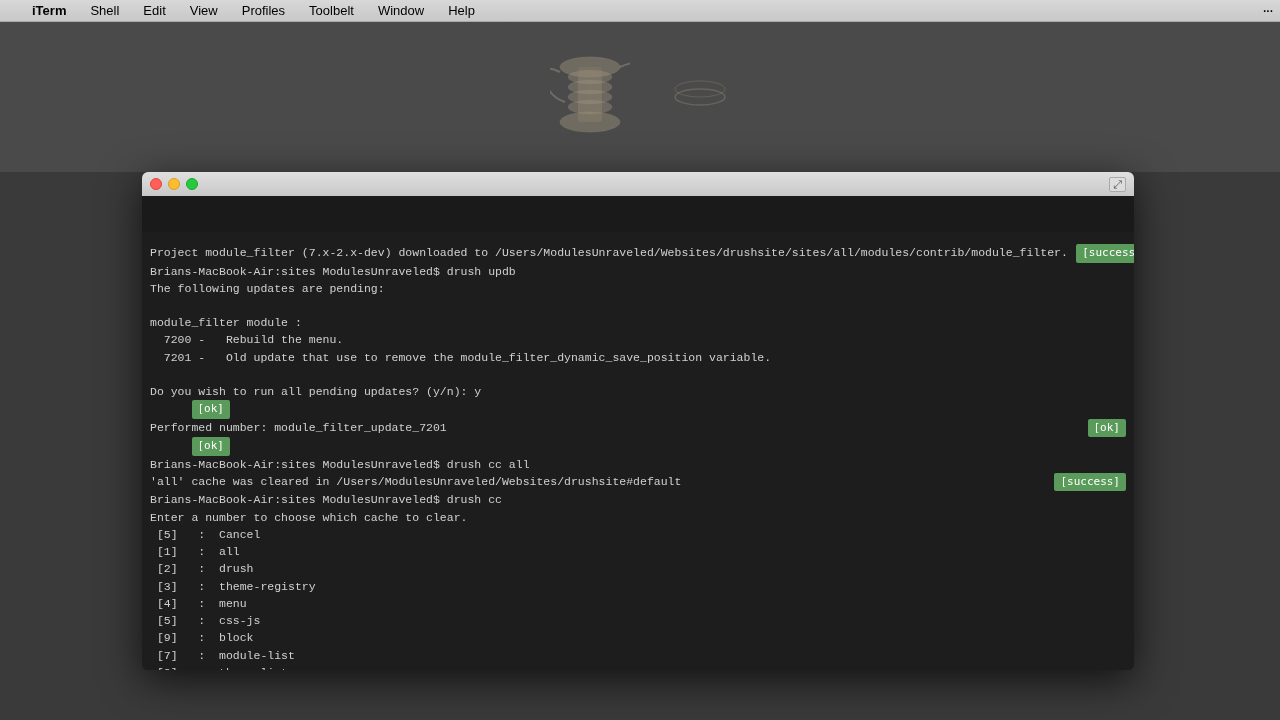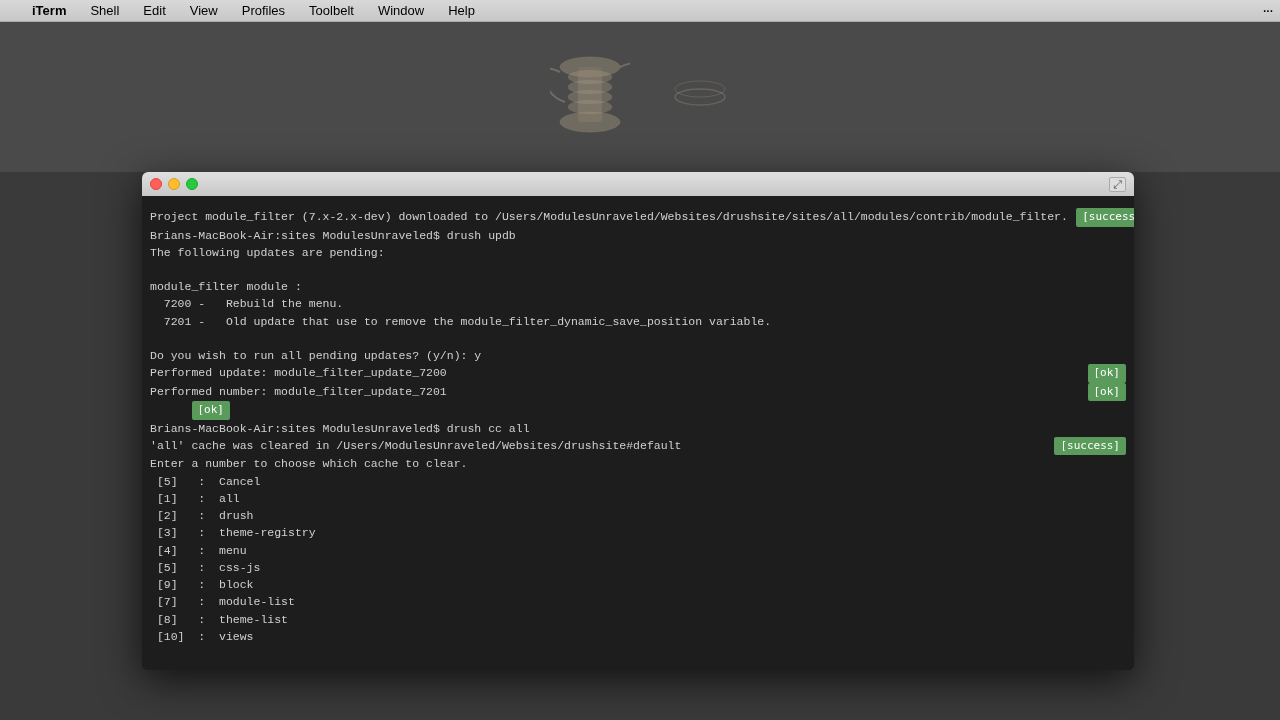--- a/index.html
+++ b/index.html
@@ -127,20 +127,21 @@
     #terminal-content {
       width: 100%;
       height: calc(100% - 24px);
       background: rgba(30, 30, 30, 0.95);
       color: #d0d0d0;
       font-family: 'Menlo', 'Monaco', 'Courier New', monospace;
       font-size: 11.5px;
       line-height: 1.5;
       padding: 12px 8px;
       overflow: hidden;
+      margin-top: 36px;
     }
 
     .term-line { white-space: pre; }
     .term-row {
       display: flex;
       justify-content: space-between;
       align-items: flex-start;
     }
     .term-text { flex: 1; }
     .term-badge-area { min-width: 80px; text-align: right; }
@@ -224,38 +225,40 @@
           <span class="term-text term-line">  7200 -   Rebuild the menu.</span>
         </div>
         <div class="term-row">
           <span class="term-text term-line">  7201 -   Old update that use to remove the module_filter_dynamic_save_position variable.</span>
         </div>
         <div class="empty-line"></div>
         <div class="term-row">
           <span class="term-text term-line">Do you wish to run all pending updates? (y/n): y</span>
         </div>
         <div class="term-row">
-          <span class="term-text term-line">Performed update: module_filter_update_7200</span>
           <span class="term-badge-area"><span style="background: rgb(90, 154, 90); color: rgb(255, 255, 255); padding: 1px 6px; border-radius: 2px; font-size: 11px; font-family: Menlo, Monaco, monospace; display: inline-block;">[ok]</span></span>
         </div>
         <div class="term-row">
           <span class="term-text term-line">Performed number: module_filter_update_7201</span>
           <span class="term-badge-area"><span style="background: rgb(90, 154, 90); color: rgb(255, 255, 255); padding: 1px 6px; border-radius: 2px; font-size: 11px; font-family: Menlo, Monaco, monospace; display: inline-block;">[ok]</span></span>
         </div>
         <div class="term-row">
           <span class="term-badge-area"><span style="background: rgb(90, 154, 90); color: rgb(255, 255, 255); padding: 1px 6px; border-radius: 2px; font-size: 11px; font-family: Menlo, Monaco, monospace; display: inline-block;">[ok]</span></span>
         </div>
         <div class="term-row">
           <span class="term-text term-line">Brians-MacBook-Air:sites ModulesUnraveled$ drush cc all</span>
         </div>
         <div class="term-row">
           <span class="term-text term-line">'all' cache was cleared in /Users/ModulesUnraveled/Websites/drushsite#default</span>
           <span class="term-badge-area"><span style="background: rgb(90, 154, 90); color: rgb(255, 255, 255); padding: 1px 6px; border-radius: 2px; font-size: 11px; font-family: Menlo, Monaco, monospace; display: inline-block;">[success]</span></span>
         </div>
         <div class="term-row">
+          <span class="term-text term-line">Brians-MacBook-Air:sites ModulesUnraveled$ drush cc</span>
+        </div>
+        <div class="term-row">
           <span class="term-text term-line">Enter a number to choose which cache to clear.</span>
         </div>
         <div class="term-row">
           <span class="term-text term-line"> [5]   :  Cancel</span>
         </div>
         <div class="term-row">
           <span class="term-text term-line"> [1]   :  all</span>
         </div>
         <div class="term-row">
           <span class="term-text term-line"> [2]   :  drush</span>

